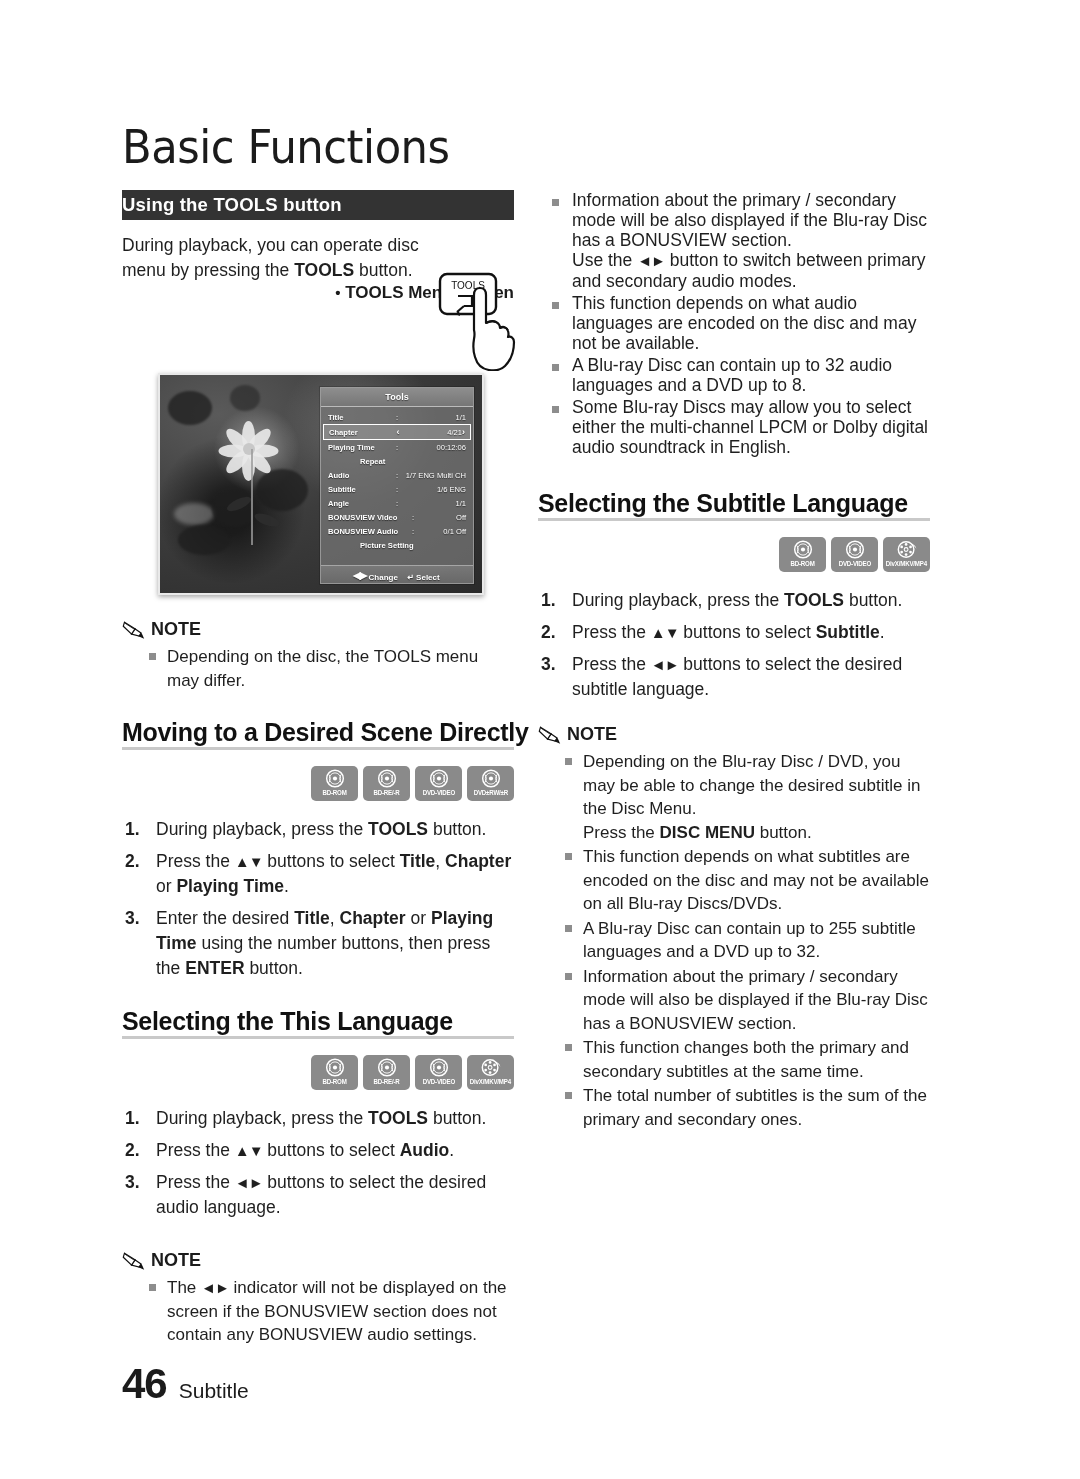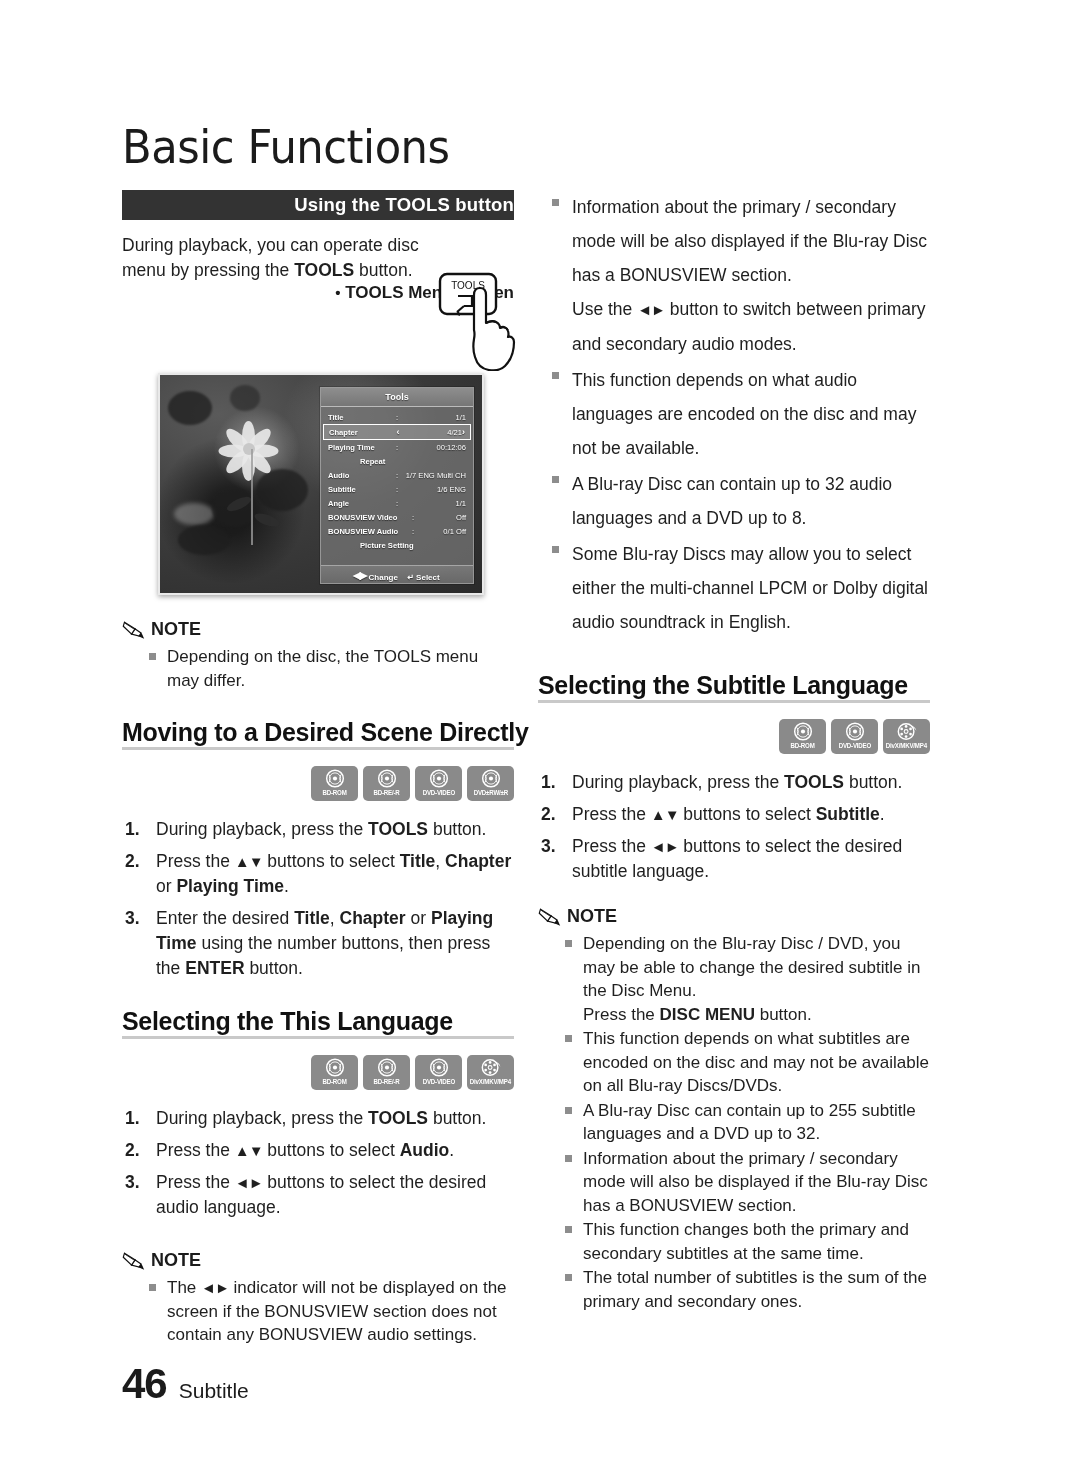--- a/index.html
+++ b/index.html
@@ -18,21 +18,21 @@
     transform:scaleX(0.94);transform-origin:left center;
   }
 
   
   .col-left{position:absolute;left:122px;top:190px;width:392px;}
   .col-right{position:absolute;left:538px;top:190px;width:392px;}
 
   
   .section-bar{
     background:#333333;color:#ffffff;height:30px;line-height:30px;
-    text-align:right;font-size:18.5px;font-weight:bold;letter-spacing:0.2px;
+    text-align:left;font-size:18.5px;font-weight:bold;letter-spacing:0.2px;
     margin-bottom:13px;
   }
 
   
   .para{font-size:17.5px;line-height:25px;color:#1f1f1f;}
   .b{font-weight:bold;}
   .intro{position:relative;width:300px;}
 
   .bullet-dot{font-size:17px;font-weight:bold;text-align:right;}
   .bullet-dot .dotch{font-size:15px;}
@@ -137,21 +137,21 @@
   ol.steps{list-style:none;margin:16px 0 0 0;padding:0;}
   ol.steps li{
     position:relative;padding-left:34px;font-size:17.5px;line-height:25px;
     margin-bottom:7px;color:#1f1f1f;
   }
   ol.steps li .num{position:absolute;left:3px;top:0;font-weight:bold;}
 
   
   ul.plainbul{list-style:none;margin:0;padding:0 0 0 14px;}
   ul.plainbul li{
-    position:relative;font-size:17.5px;line-height:34px;color:#1f1f1f;
+    position:relative;font-size:17.5px;line-height:20px;color:#1f1f1f;
     padding-left:20px;margin-bottom:2px;
   }
   ul.plainbul li::before{
     content:"";position:absolute;left:0;top:9px;width:7px;height:7px;background:#8d8d8d;
   }
 
   
   .footer{position:absolute;left:122px;top:1360px;display:flex;align-items:baseline;gap:12px;}
   .footer .pnum{font-size:42px;font-weight:bold;letter-spacing:-1px;}
   .footer .lang{font-size:21px;}

